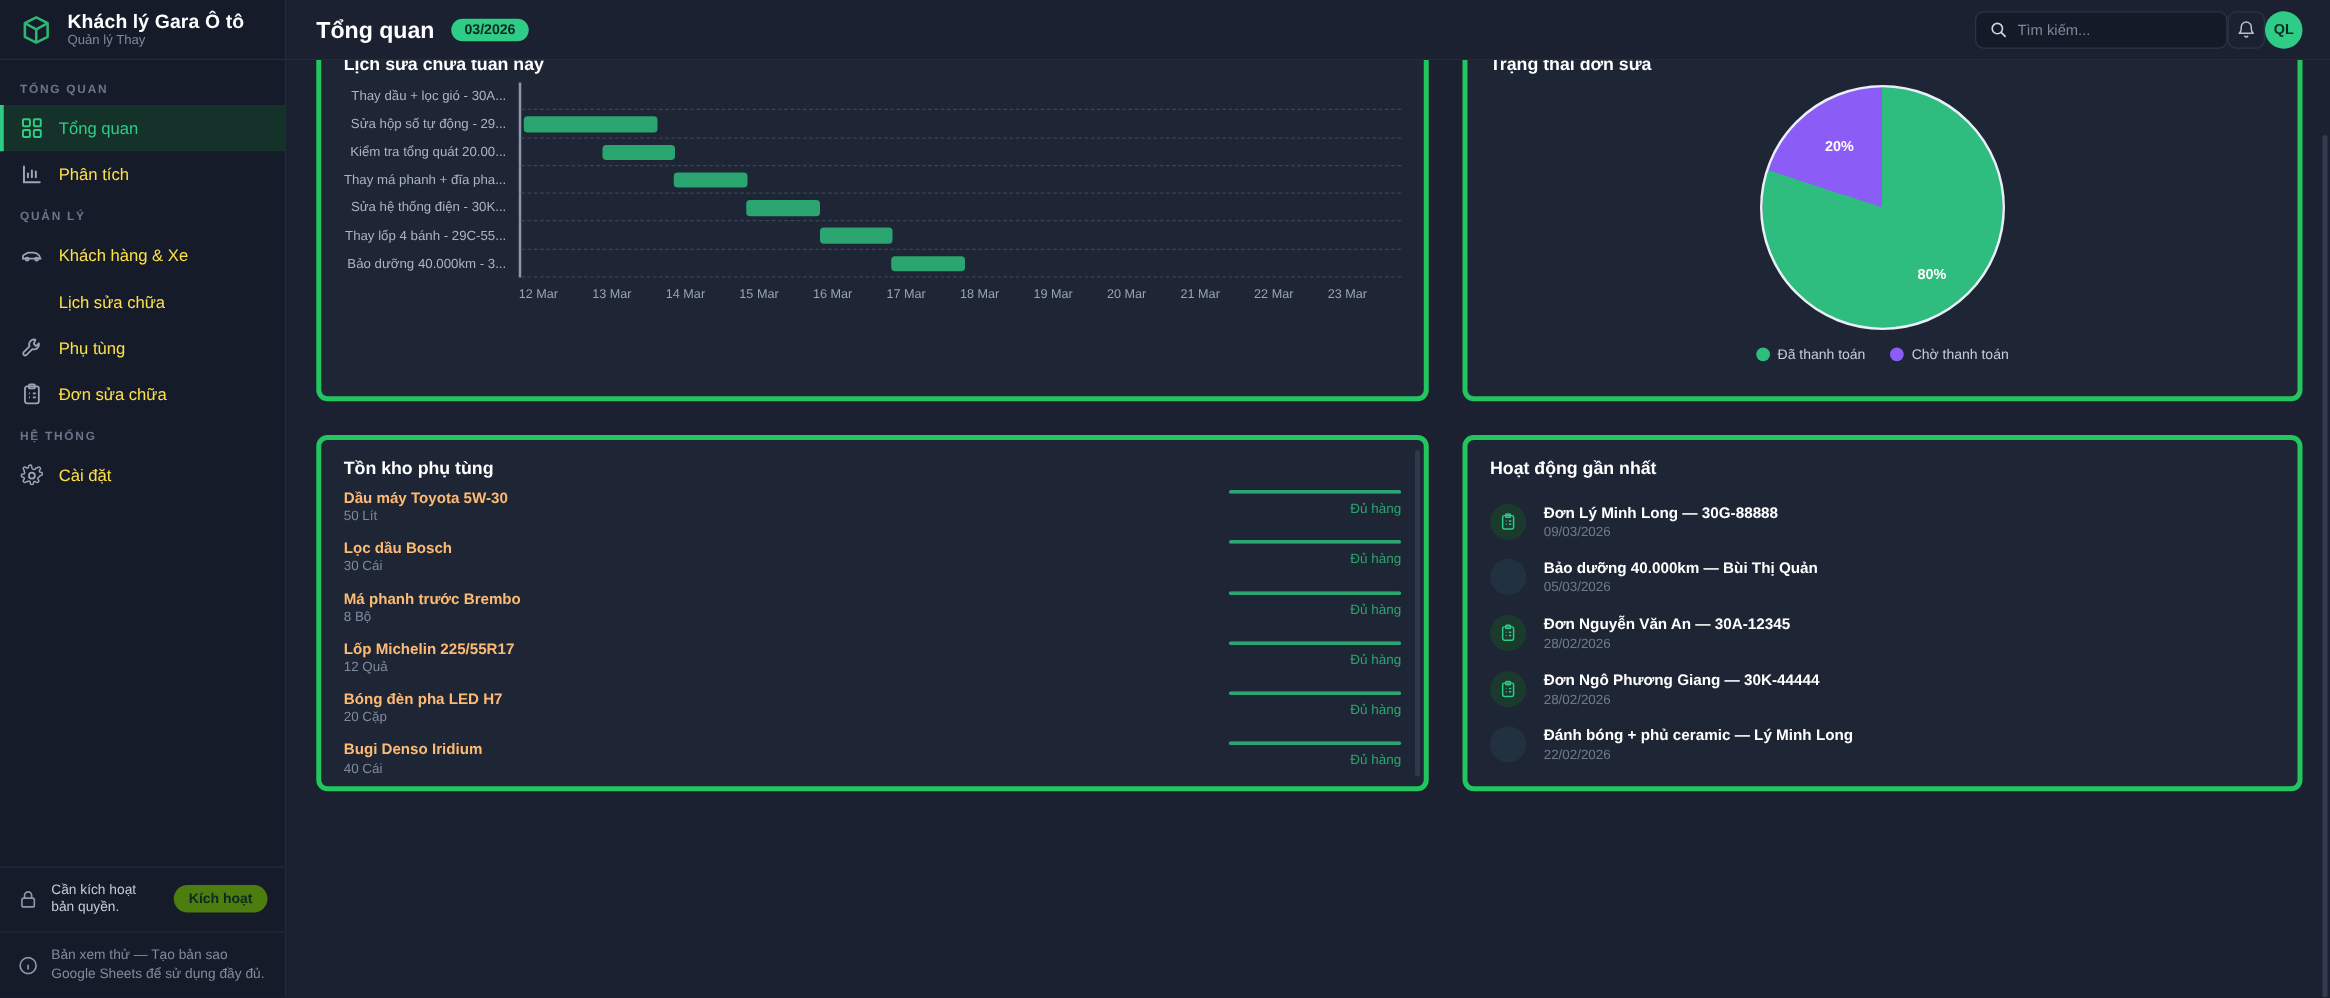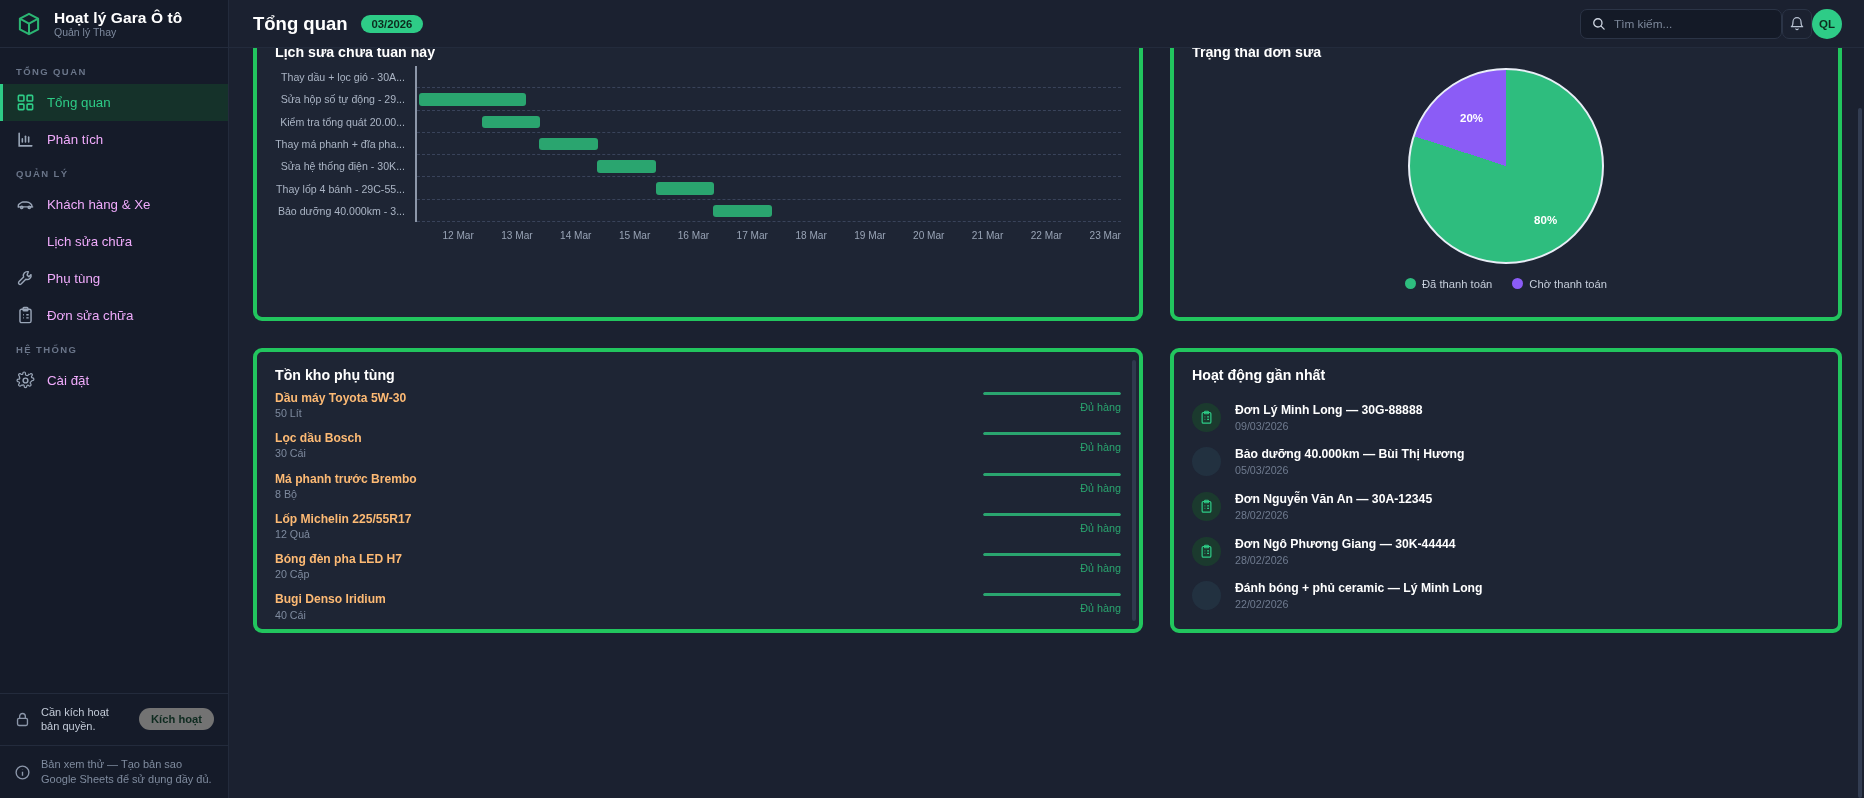--- a/index.html
+++ b/index.html
@@ -31,41 +31,41 @@
   .brand-sub{font-size:10.5px;color:#7e8a9e;margin-top:1px;}
 
   .nav{padding-top:8px;flex:1 1 auto;overflow:hidden;}
   .nav-section{
     font-size:9.5px;letter-spacing:1.4px;color:#6a7589;
     padding:10px 16px 7px 16px;font-weight:600;
   }
   .nav-item{
     display:flex;align-items:center;gap:12px;
     height:37px;padding:0 16px;
-    color:#f0abfc;font-size:13.3px;cursor:pointer;
+    color:#fde047;font-size:13.3px;cursor:pointer;
     position:relative;
   }
   .nav-item .ic{width:19px;height:19px;flex:0 0 19px;color:#9aa6b8;display:block;}
   .nav-item.active{background:#15322a;color:#2ecc87;}
   .nav-item.active .ic{color:#2ecc87;}
   .nav-item.active::before{
     content:"";position:absolute;left:0;top:0;bottom:0;width:3px;background:#2ecc87;
   }
   .nav-item.no-icon .ic{visibility:hidden;}
 
   .side-foot{margin-top:auto;}
   .foot-row{
     display:flex;align-items:center;gap:10px;
     padding:11px 14px;border-top:1px solid #232b3c;
   }
   .foot-row .ic{width:17px;height:17px;flex:0 0 17px;color:#8c97aa;}
   .foot-txt{font-size:11px;color:#c3cbd8;line-height:1.35;flex:1 1 auto;}
   .foot-txt.dim{color:#7f8b9e;}
   .activate-btn{
-    background:#737373;color:#0e2a1f;font-weight:bold;font-size:11.2px;
+    background:#4d7c0f;color:#0e2a1f;font-weight:bold;font-size:11.2px;
     border:none;border-radius:12px;padding:5px 12px;cursor:pointer;white-space:nowrap;
   }
 
   
   .main{flex:1 1 auto;display:flex;flex-direction:column;height:798px;overflow:hidden;background:#1b2130;}
   .topbar{
     height:48px;flex:0 0 48px;display:flex;align-items:center;
     padding:0 22px 0 24px;background:#1b2130;border-bottom:1px solid #232b3c;
   }
   .page-title{font-size:18.5px;font-weight:bold;color:#fff;}
@@ -123,21 +123,21 @@
     content:"";position:absolute;left:0;right:0;bottom:0;height:0;
     border-bottom:1px dashed #39435a;
   }
   .g-bar{
     position:absolute;top:5px;height:12.5px;background:#2aa56f;border-radius:3px;
   }
   .g-axis{
     display:flex;margin-left:140px;padding-top:8px;
   }
   .g-axis span{
-    flex:1 1 0;text-align:right;font-size:10.1px;color:#98a3b5;
+    flex:1 1 0;text-align:left;font-size:10.1px;color:#98a3b5;
   }
 
   
   .card-pie{width:672px;flex:0 0 672px;height:296px;display:flex;flex-direction:column;}
   .pie-area{flex:1 1 auto;display:flex;flex-direction:column;align-items:center;justify-content:flex-start;padding-top:2px;}
   .pie{
     width:196px;height:196px;border-radius:50%;
     border:2px solid #e9eef7;position:relative;
   }
   .pie-lbl{
@@ -191,21 +191,21 @@
   <aside class="sidebar">
     <div class="brand">
       <span class="brand-logo">
         <svg viewBox="0 0 24 24" fill="none" stroke="currentColor" stroke-width="1.9" stroke-linejoin="round">
           <path d="M12 2.6 20.4 7v10L12 21.4 3.6 17V7z"></path>
             <path d="M3.6 7 12 11.6 20.4 7"></path>
             <path d="M12 11.6v9.8"></path>
         </svg>
       </span>
       <span class="brand-text">
-        <span class="brand-title">Hoạt lý Gara Ô tô</span>
+        <span class="brand-title">Khách lý Gara Ô tô</span>
         <span class="brand-sub">Quản lý Thay</span>
       </span>
     </div>
 
     <nav class="nav">
       <div class="nav-section">TỔNG QUAN</div>
       <div class="nav-item active">
         <span class="ic">
           <svg viewBox="0 0 24 24" fill="none" stroke="currentColor" stroke-width="2">
               <rect x="3" y="3" width="7" height="7" rx="1"></rect>
@@ -506,21 +506,21 @@
                       </svg></span>
                   </div>
                   <div class="act-text">
                     <div class="act-title">Đơn Lý Minh Long — 30G-88888</div>
                     <div class="act-date">09/03/2026</div>
                   </div>
                 </div>
                 <div class="act-row">
                   <div class="act-ic off"></div>
                   <div class="act-text">
-                    <div class="act-title">Bảo dưỡng 40.000km — Bùi Thị Hương</div>
+                    <div class="act-title">Bảo dưỡng 40.000km — Bùi Thị Quản</div>
                     <div class="act-date">05/03/2026</div>
                   </div>
                 </div>
                 <div class="act-row">
                   <div class="act-ic on">
                     <span class="ic"><svg viewBox="0 0 24 24" fill="none" stroke="currentColor" stroke-width="1.9" stroke-linejoin="round">
                         <rect x="5" y="4" width="14" height="17" rx="2"></rect>
                         <rect x="9" y="2" width="6" height="4" rx="1"></rect>
                         <path d="M9 11h1M13 11h3M9 15h1M13 15h3"></path>
                       </svg></span>

